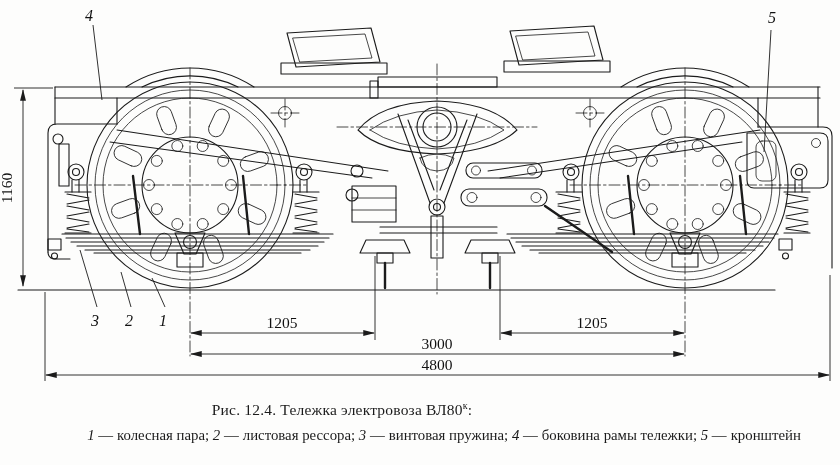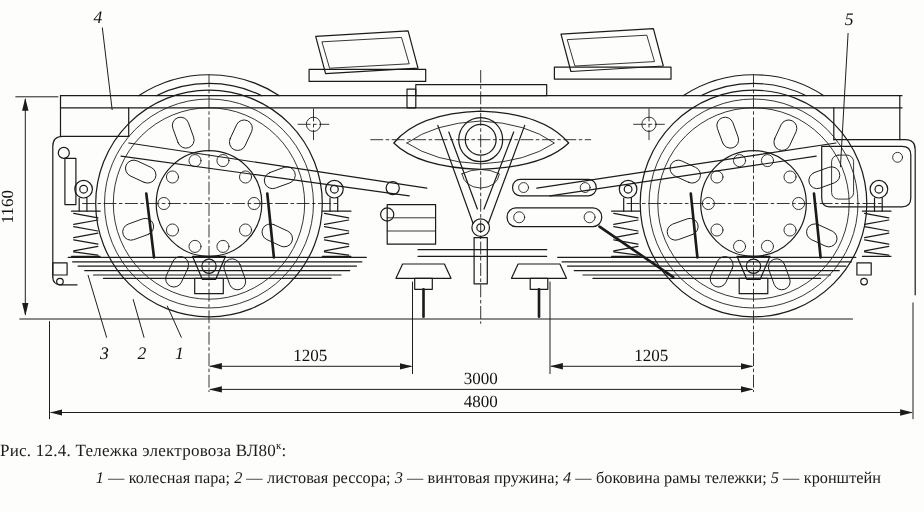--- a/index.html
+++ b/index.html
@@ -7,21 +7,21 @@
   .fig-wrap{width:840px;height:465px;position:relative;background:#fdfdfc;}
   svg{display:block;}
   svg .ln{stroke:#1b1b1b;fill:none;stroke-width:1.1;stroke-linecap:round;stroke-linejoin:round;}
   svg .tn{stroke-width:.8;}
   svg .tk{stroke-width:2.4;}
   svg .cl{stroke-dasharray:11 3 2.5 3;stroke-width:.8;}
   svg .dim{stroke:#1b1b1b;stroke-width:.9;fill:none;}
   svg text{fill:#111;font-family:"Liberation Serif",serif;}
   svg .dimtxt{font-size:15.5px;}
   svg .callout{font-size:16px;font-style:italic;}
-  .caption{position:absolute;left:0;top:400px;width:684px;text-align:left;font-size:15.5px;letter-spacing:.2px;}
+  .caption{position:absolute;left:0;top:400px;width:684px;text-align:center;font-size:15.5px;letter-spacing:.2px;}
   .caption sup{font-size:10px;}
   .legend{position:absolute;left:0;top:427px;width:840px;text-align:center;font-size:14.8px;margin-left:24px;}
   .legend i{font-style:italic;margin-left:6px;}
   .legend i:first-child{margin-left:0;}
   .legend .tx{margin-left:4px;}
 </style>
 </head>
 <body>
 
 <div class="fig-wrap">

